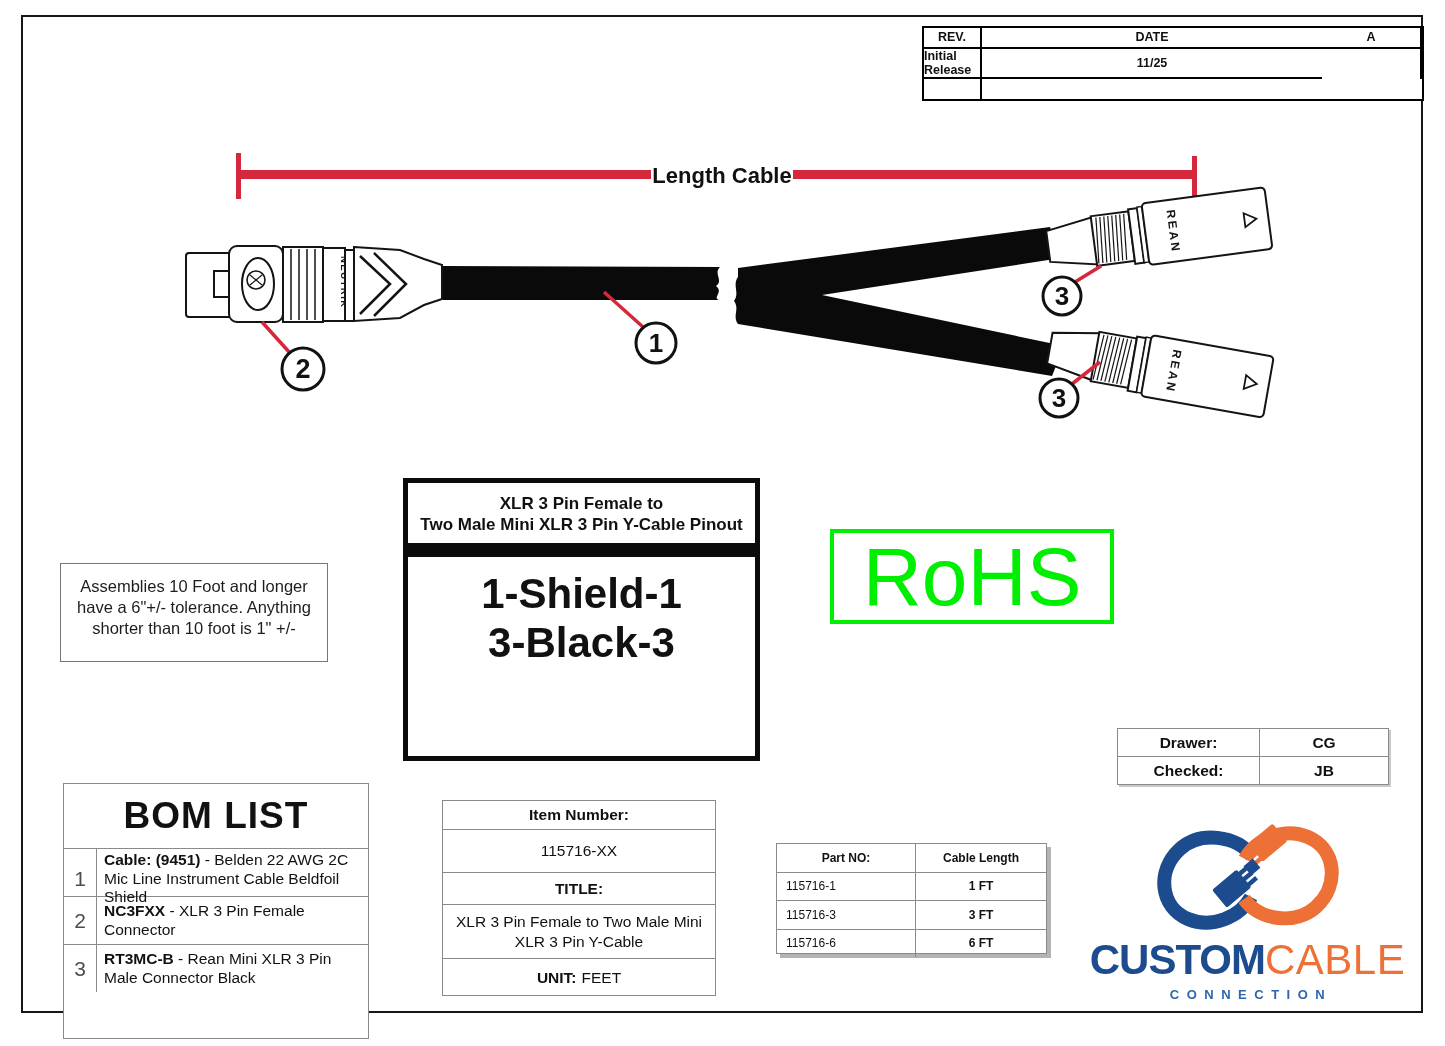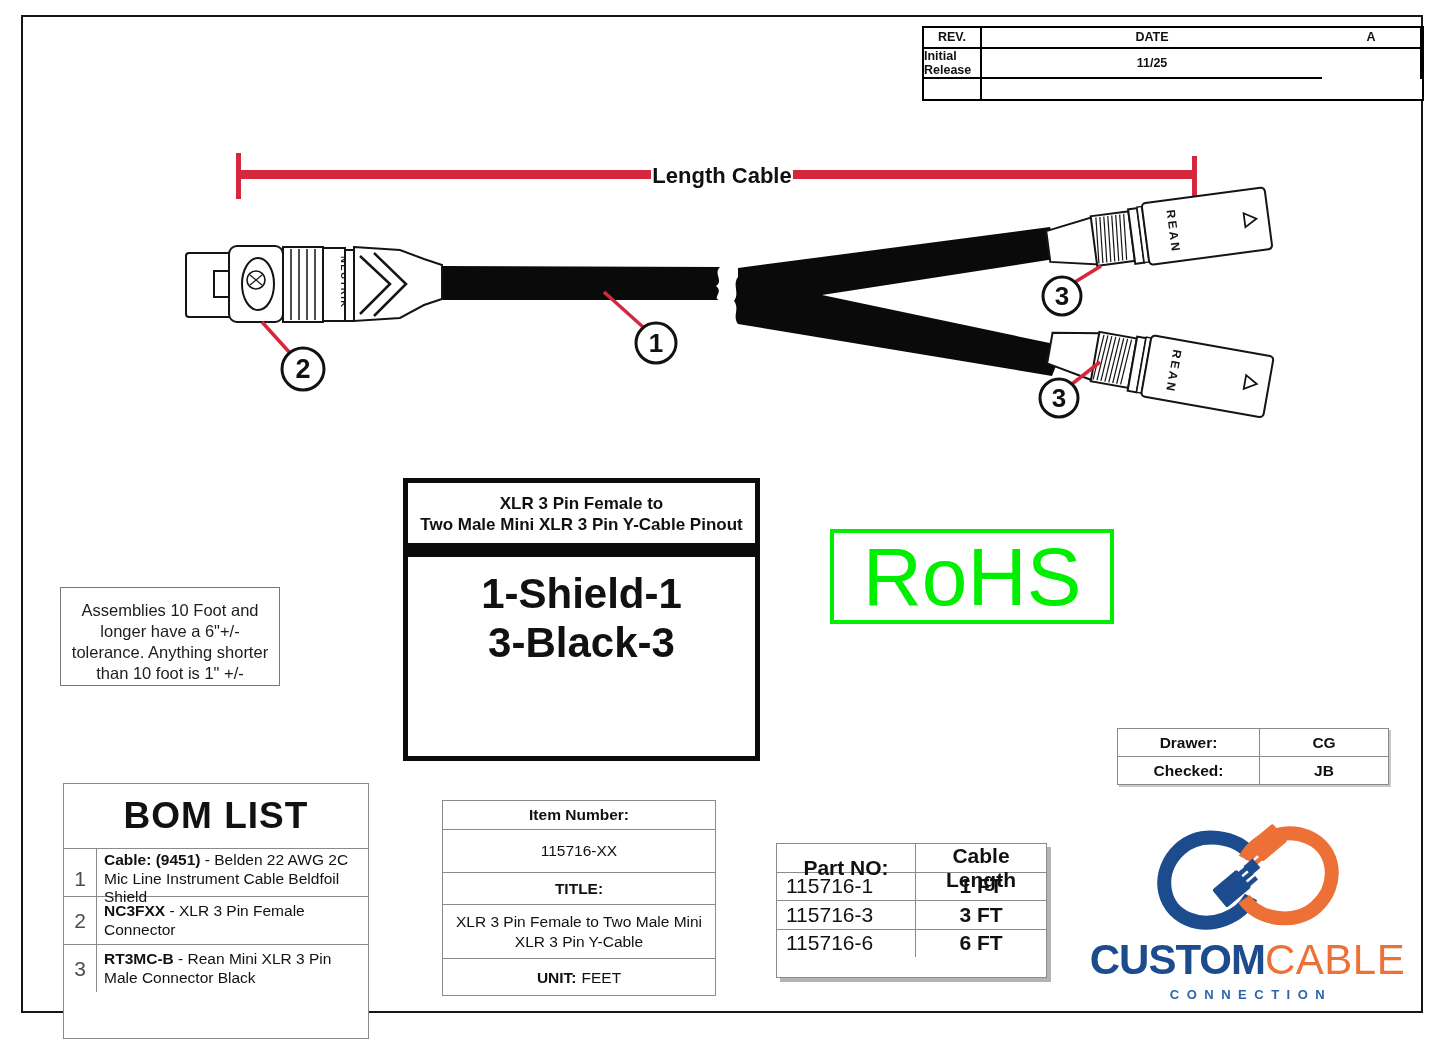--- a/index.html
+++ b/index.html
@@ -28,22 +28,22 @@
   .pinout-divider{height:14px;background:#0b0b0b;margin-top:8px;}
   .pinout-line{font-size:42px;font-weight:700;line-height:49px;}
   .pinout-body{padding-top:12px;}
 
   
   .rohs{left:830px;top:529px;width:284px;height:95px;border:4px solid #00ee00;color:#00ee00;
         display:flex;align-items:center;justify-content:center;font-size:82px;font-weight:400;
         line-height:80px;background:#fff;z-index:2;}
 
   
-  .tolerance{left:60px;top:563px;width:220px;height:99px;border:1.5px solid #777;background:#fff;
-             font-size:16.5px;line-height:21px;text-align:center;padding:12px 8px;color:#1d1d1d;z-index:2;margin-top:24px;}
+  .tolerance{left:60px;top:563px;width:268px;height:99px;border:1.5px solid #777;background:#fff;
+             font-size:16.5px;line-height:21px;text-align:center;padding:12px 8px;color:#1d1d1d;z-index:2;}
 
   
   .bom{left:63px;top:783px;width:306px;height:256px;border:1.5px solid #8a8a8a;background:#fff;z-index:2;}
   .bom-title{height:64px;border-bottom:1.5px solid #8a8a8a;display:flex;align-items:center;justify-content:center;
              font-size:37px;font-weight:800;letter-spacing:1px;}
   .bom-row{display:grid;grid-template-columns:33px 1fr;height:47px;border-bottom:1.5px solid #8a8a8a;}
   .bom-row:last-child{border-bottom:none;}
   .bom-num{display:flex;align-items:center;justify-content:center;font-size:21px;color:#4d4d4d;
            border-right:1.5px solid #8a8a8a;}
   .bom-desc{font-size:15.5px;line-height:18.5px;padding:2px 2px 2px 7px;display:flex;align-items:center;}
@@ -54,22 +54,22 @@
            text-align:center;font-size:15.5px;z-index:2;}
   .item-row{border-bottom:1px solid #8a8a8a;display:flex;align-items:center;justify-content:center;}
   .item-row:last-child{border-bottom:none;}
   .ir1{height:28px;font-weight:700;}
   .ir2{height:42px;}
   .ir3{height:31px;font-weight:700;}
   .ir4{height:53px;line-height:20px;padding:0 12px;}
   .ir5{height:38px;}
 
   
-  .parttable{left:776px;top:843px;width:271px;height:135px;border:1.5px solid #8a8a8a;background:#fff;
-             box-shadow:4px 4px 0 #b3b3b3;font-size:21px;z-index:2;text-align:center;}
+  .parttable{left:776px;top:843px;width:271px;height:111px;border:1.5px solid #8a8a8a;background:#fff;
+             box-shadow:4px 4px 0 #b3b3b3;font-size:12px;z-index:2;}
   .pt-row{display:grid;grid-template-columns:139px 1fr;height:27.5px;border-bottom:1px solid #8a8a8a;}
   .pt-row:last-child{border-bottom:none;}
   .pt-c1{display:flex;align-items:center;border-right:1px solid #8a8a8a;padding-left:9px;}
   .pt-c2{display:flex;align-items:center;justify-content:center;font-weight:bold;}
   .pt-head .pt-c1{justify-content:center;padding-left:0;font-weight:700;}
   .pt-head .pt-c2{font-weight:700;}
 
   
   .approval{left:1117px;top:728px;width:272px;height:57px;border:1.5px solid #8a8a8a;background:#fff;
             font-size:15.5px;font-weight:700;box-shadow:2px 2px 0 #c9c9c9;z-index:2;}

